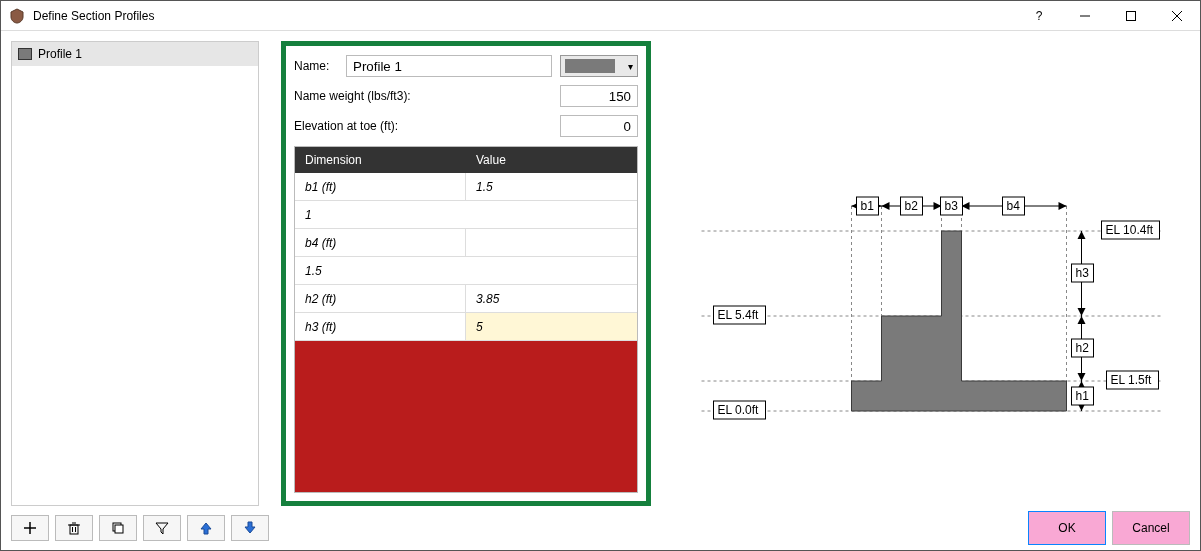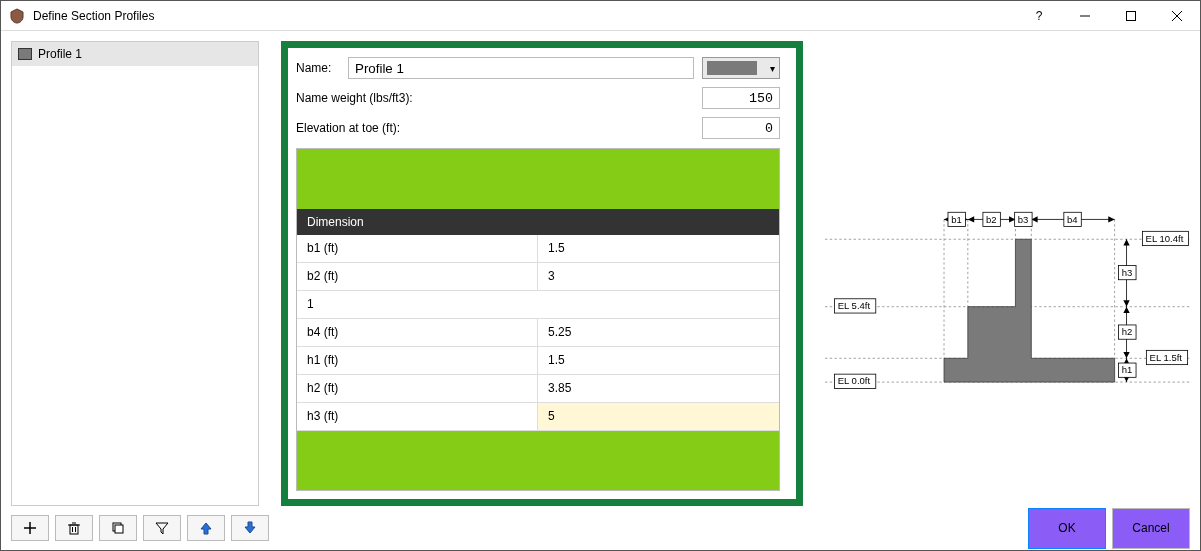--- a/index.html
+++ b/index.html
@@ -7,44 +7,44 @@
   .window { width:1201px; height:551px; border:1px solid #555; position:relative; background:#fff; display:flex; flex-direction:column; }
   .titlebar { height:30px; display:flex; align-items:center; padding:0 0 0 8px; border-bottom:1px solid #ddd; }
   .titlebar .appicon { width:16px; height:16px; margin-right:8px; }
   .titlebar .title { flex:1; font-size:12px; }
   .titlebar .winbtn { width:46px; height:30px; display:flex; align-items:center; justify-content:center; }
   .body { flex:1; display:flex; flex-direction:column; }
   .content { flex:1; display:flex; padding:10px 10px 0 10px; gap:22px; }
   .left-panel { width:248px; border:1px solid #ccc; background:#fff; }
   .profile-item { display:flex; align-items:center; height:24px; padding:0 6px; background:#e6e6e6; gap:6px; }
   .profile-swatch { width:14px; height:12px; background:#7a7a7a; border:1px solid #333; }
-  .center-panel { width:522px; border:7px solid #15803d; background:#fff; padding:6px 16px 8px 8px; display:flex; flex-direction:column; }
+  .center-panel { width:370px; border:5px solid #15803d; background:#fff; padding:6px 8px 8px 8px; display:flex; flex-direction:column; }
   .form-row { display:flex; align-items:center; height:28px; gap:8px; margin-bottom:2px; }
   .form-row label { width:130px; }
   .form-row input[type=text] { height:22px; border:1px solid #bbb; padding:0 6px; }
   .name-input { flex:1; }
   .color-select { width:78px; height:22px; border:1px solid #999; display:flex; align-items:center; justify-content:space-between; padding:0 4px; background:#e9e9e9; }
   .color-swatch { width:50px; height:14px; background:#7a7a7a; }
   .color-arrow { font-size:10px; }
-  .num-input { width:78px; text-align:right;font-family:Liberation Mono, monospace; }
-  .grid { border:1px solid #bbb; flex:1; display:flex; flex-direction:column; margin-top:4px; background:#84cc16;justify-content:center; }
+  .num-input { width:78px; text-align:right; }
+  .grid { border:1px solid #bbb; flex:1; display:flex; flex-direction:column; margin-top:4px; background:#b91c1c; }
   .grid-header { display:flex; background:#333; color:#fff; height:26px; }
   .grid-header .col { padding:0 10px; display:flex; align-items:center; }
   .grid-body { background:#fff; }
   .grid-row { display:flex; height:28px; border-bottom:1px solid #ddd; }
-  .grid-row .col { padding:0 10px; display:flex; align-items:center; }
+  .grid-row .col { padding:0 10px; display:flex; align-items:center;font-style:italic; }
   .grid-row.selected .col.value { background:#fff7d6; }
   .col.dim { width:50%; border-right:1px solid #ddd; }
   .col.value { width:50%; }
   .grid-header .col.dim { border-right:none; }
   .right-panel { flex:1; position:relative;text-align:right; }
   .footer { height:44px; display:flex; align-items:center; padding:0 10px; gap:6px; }
   .footer .spacer { flex:1; }
   .iconbtn { width:38px; height:26px; border:1px solid #bbb; background:#f6f6f6; display:flex; align-items:center; justify-content:center; }
-  .stdbtn { width:78px; height:41px; border:1px solid #bbb; background:#8b5cf6; display:flex; align-items:center; justify-content:center; }
+  .stdbtn { width:78px; height:34px; border:1px solid #bbb; background:#f9a8d4; display:flex; align-items:center; justify-content:center; }
   .stdbtn.primary { border:1px solid #0a84ff; }
   .diagram-svg { width:100%; height:460px; }
   .dim-label-box { fill:#fff; stroke:#000; stroke-width:1; }
   .dim-text { font-size:12px; font-family:inherit; }
   .dashed { stroke:#888; stroke-width:1; stroke-dasharray:3 3; fill:none; }
   .solid-line { stroke:#000; stroke-width:1; fill:none; }
   .shape { fill:#7a7a7a; stroke:#3a3a3a; stroke-width:1; }
 </style>
 </head>
 <body>
@@ -101,39 +101,34 @@
           <input type="text" class="num-input" value="150" style="">
         </div>
         <div class="form-row">
           <label style="flex:1">Elevation at toe (ft):</label>
           <input type="text" class="num-input" value="0" style="">
         </div>
 
         <div class="grid">
           <div class="grid-header">
             <div class="col dim">Dimension</div>
+            <div class="col value">Value</div>
           </div>
           <div class="grid-body" id="grid-body">
               <div class="grid-row">
                 <div class="col dim">b1 (ft)</div>
                 <div class="col value">1.5</div>
               </div>
               <div class="grid-row">
-                <div class="col dim">b2 (ft)</div>
-                <div class="col value">3</div>
-              </div>
-              <div class="grid-row">
                 <div class="col value">1</div>
               </div>
               <div class="grid-row">
                 <div class="col dim">b4 (ft)</div>
-                <div class="col value">5.25</div>
-              </div>
-              <div class="grid-row">
-                <div class="col dim">h1 (ft)</div>
+              </div>
+              <div class="grid-row">
                 <div class="col value">1.5</div>
               </div>
               <div class="grid-row">
                 <div class="col dim">h2 (ft)</div>
                 <div class="col value">3.85</div>
               </div>
               <div class="grid-row selected">
                 <div class="col dim">h3 (ft)</div>
                 <div class="col value">5</div>
               </div>

